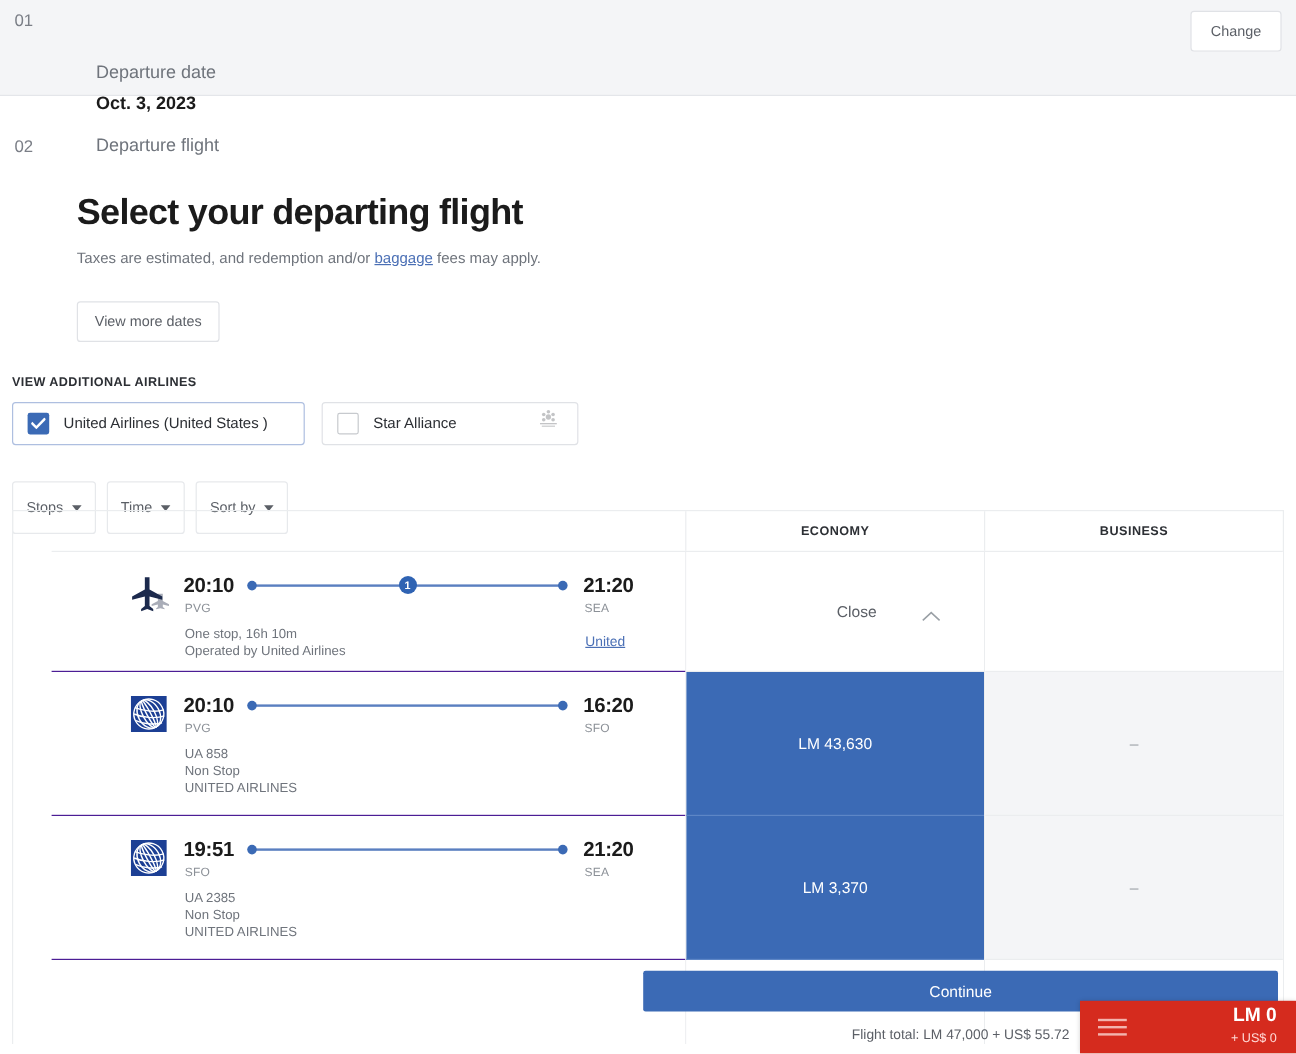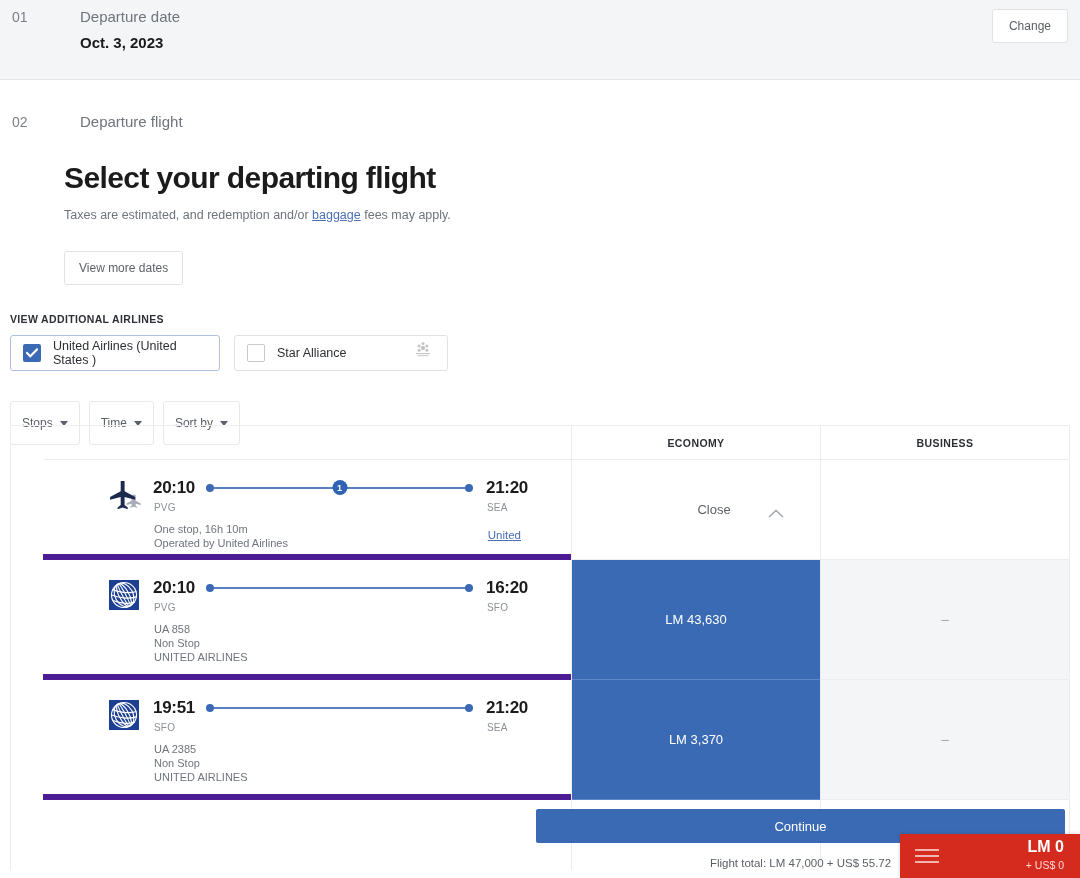--- a/index.html
+++ b/index.html
@@ -29,20 +29,21 @@
     color: #7b7f87;
     line-height: 18px;
     padding-top: 0px;
   }
   .step-body { padding-top: 0; }
   .step-label {
     font-size: 15px;
     color: #6f747c;
     line-height: 18px;
     margin-bottom: 8px;
+    margin-top: 44px;
   }
   .step-value {
     font-size: 15px;
     font-weight: bold;
     color: #1b1b1b;
   }
   .change-btn {
     position: absolute;
     right: 12px;
     top: 9px;
@@ -109,21 +110,21 @@
     display: flex;
     align-items: center;
     border: 1px solid #e0e2e6;
     border-radius: 3px;
     height: 36px;
     padding: 0 12px;
     background: #fff;
     cursor: pointer;
     position: relative;
   }
-  .airline-box.sel { border-color: #aebfe0; width: 210px; }
+  .airline-box.sel { border-color: #aebfe0; width: 244px; }
   .airline-box.unsel { width: 214px; }
   .cbx {
     width: 18px; height: 18px;
     border-radius: 2px;
     margin-right: 12px;
     flex: none;
     display: flex; align-items: center; justify-content: center;
   }
   .cbx.on { background: #3b6ab5; }
   .cbx.off { background: #fff; border: 1px solid #c7cace; }
@@ -178,21 +179,21 @@
     color: #2c2f34;
   }
   .cabin-col.first { border-right: 1px solid #ebedef; }
 
   .res-body { display: flex; }
   .flights-col { width: 529px; border-right: 1px solid #ebedef; }
   .cabin-grid { flex: 1; display: flex; }
   .cabin-cells { flex: 1; display: flex; flex-direction: column; }
   .cabin-cells.first { border-right: 1px solid #ebedef; }
 
-  .frow { border-bottom: 6px solid #4c1d95; position: relative; }
+  .frow { border-bottom: 1px solid #4c1d95; position: relative; }
   .frow.r1 { height: 100px; }
   .frow.r2 { height: 120px; }
   .frow.r3 { height: 120px; }
   .frow.r4 { height: 70px; border-bottom: none; }
 
   .seg { position: relative; height: 100%; }
   .seg-logo { position: absolute; left: 66px; top: 20px; }
   .seg-dep-time, .seg-arr-time {
     position: absolute;
     font-size: 17px; font-weight: bold; color: #1b1b1b;

